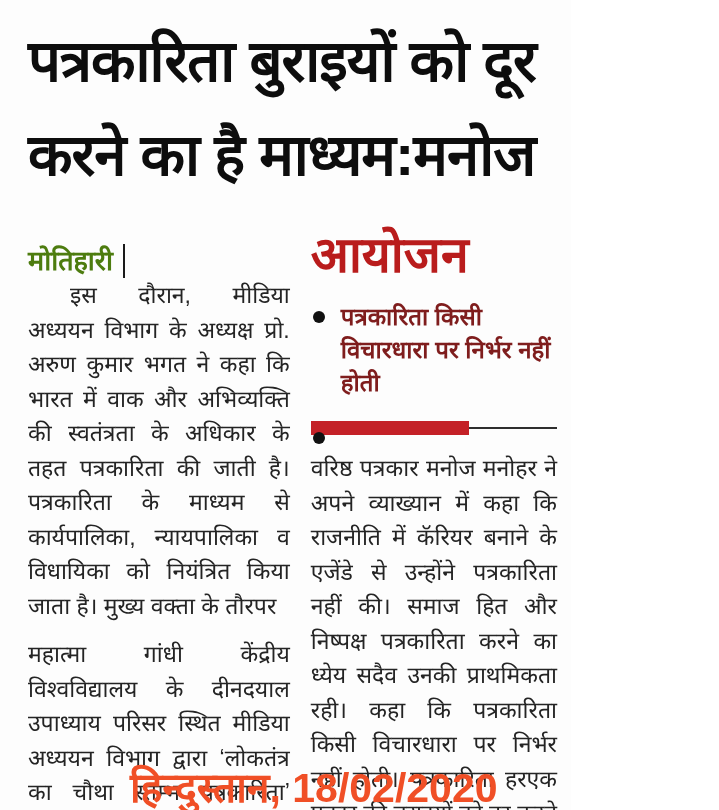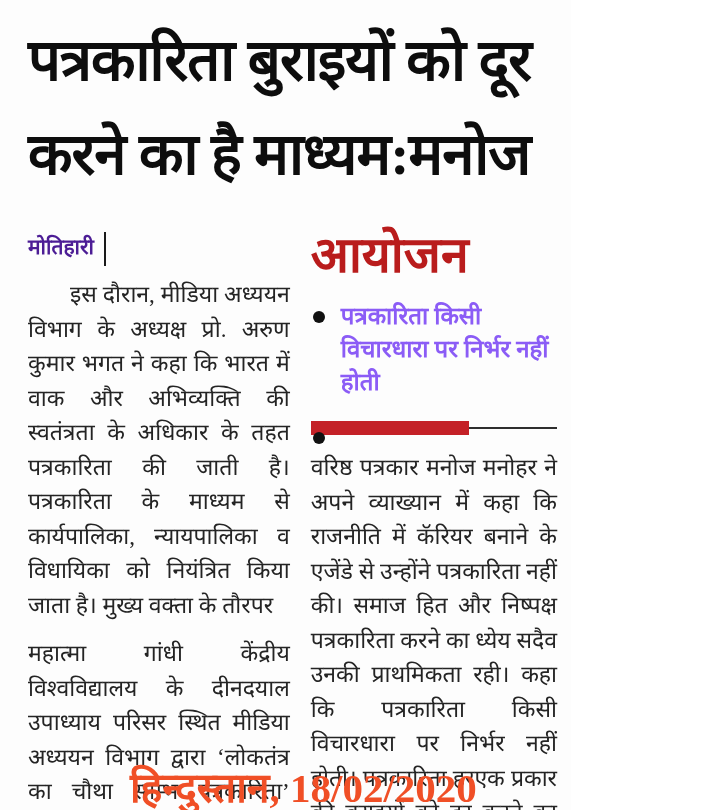--- a/index.html
+++ b/index.html
@@ -1,21 +1,21 @@
 <!DOCTYPE html>
 <html lang="hi"><head>
 <meta charset="utf-8">
 <style>
   html, body { margin: 0; padding: 0; background: #ffffff; }
   .page {
     position: relative;
     width: 571px;
     height: 810px;
     background: #fdfdfd;
-    font-family: Liberation Serif, serif;
+    font-family: Liberation Sans, sans-serif;
     color: #1c1c1c;
     overflow: hidden;
     box-sizing: border-box;
     padding: 14px 14px 0 28px;
   }
   .headline {
     margin: 0;
     font-size: 58px;
     font-weight: 800;
     line-height: 94px;
@@ -24,25 +24,25 @@
   }
   .headline .hl-line { display: block; white-space: nowrap; }
   .columns {
     display: flex;
     margin-top: 30px;
     gap: 21px;
   }
   .col-left { width: 338px; }
   .col-right { width: 318px; }
   .byline {
-    font-size: 21px;
+    font-size: 27px;
     font-weight: 700;
-    color: #4c1d95;
+    color: #4d7c0f;
     display: flex;
-    align-items: flex-start;
+    align-items: flex-end;
     gap: 10px;
     height: 46px;
   }
   .byline-sep {
     display: inline-block;
     width: 2px;
     height: 34px;
     background: #1a1a1a;
   }
   .body-par {
@@ -64,21 +64,21 @@
     list-style: none;
     margin: 14px 0 0 0;
     padding: 0;
   }
   .bullets li {
     position: relative;
     padding-left: 30px;
     font-size: 24px;
     font-weight: 600;
     line-height: 33px;
-    color: #8b5cf6;
+    color: #7f1d1d;
     margin-bottom: 14px;
     margin-top: 22px;
   }
   .dot {
     position: absolute;
     left: 2px;
     top: 11px;
     width: 12px;
     height: 12px;
     border-radius: 50%;

